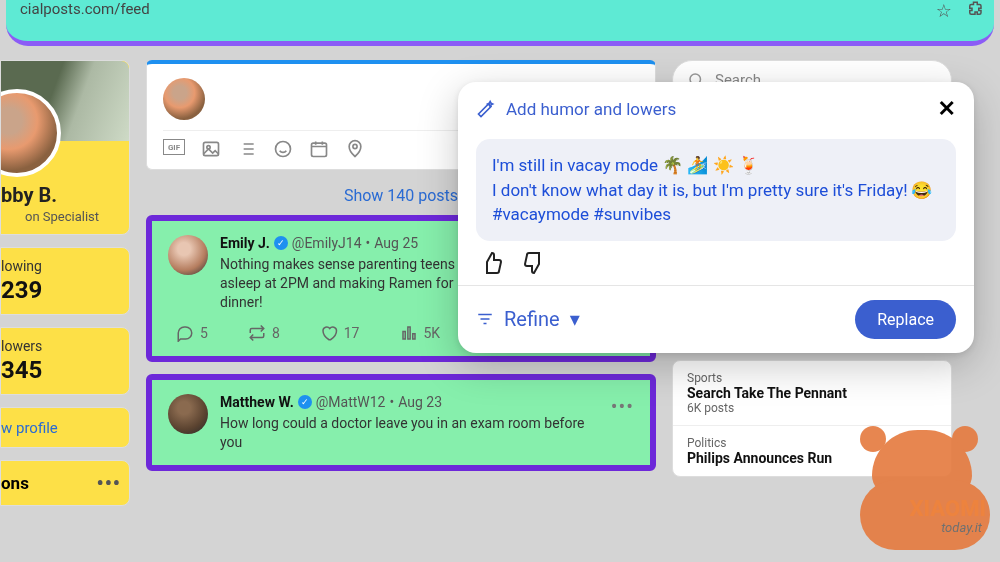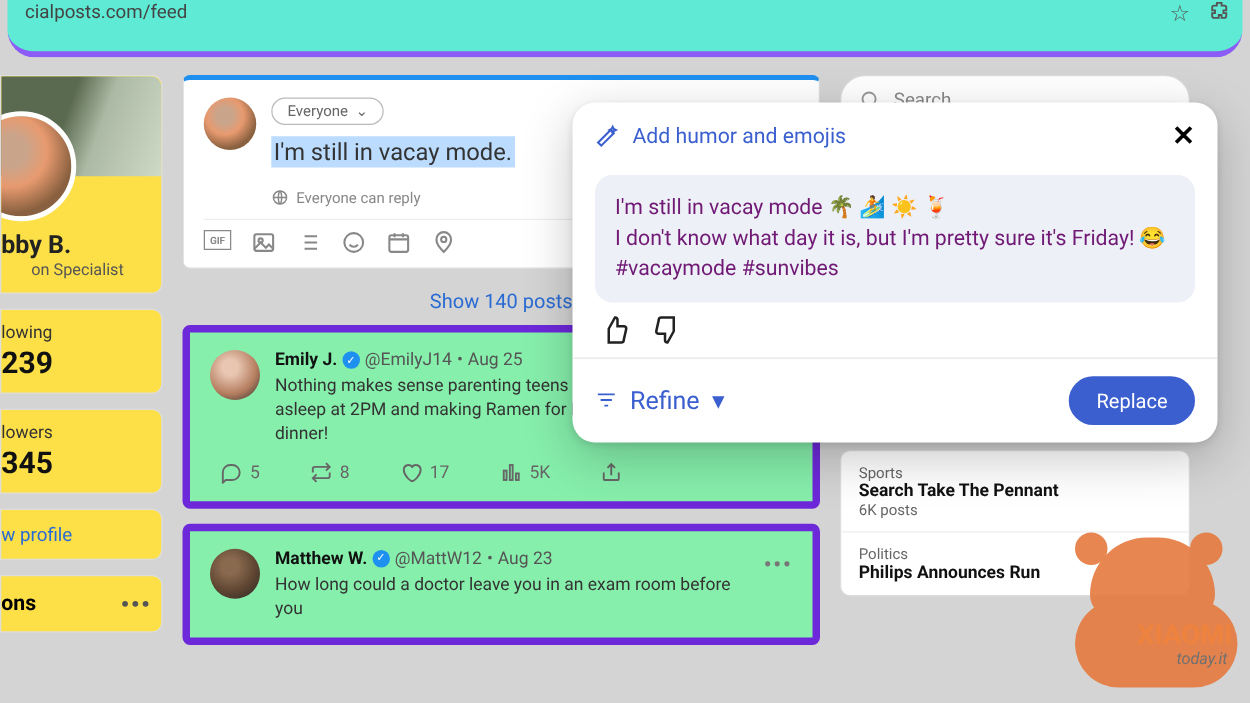--- a/index.html
+++ b/index.html
@@ -63,21 +63,21 @@
     .t-cat { font-size:12px; color:#666;}
     .t-title{ font-weight:700; font-size:14px; color:#111;}
     .t-sub { font-size:12px; color:#666;}
 
     
     .ai { position:absolute; left:458px; top:82px; width:516px; background:#fff; border-radius:18px; box-shadow:0 12px 40px rgba(0,0,0,.22),0 2px 6px rgba(0,0,0,.1); overflow:hidden;}
     .ai-head { display:flex; align-items:center; justify-content:space-between; padding:14px 18px;}
     .ai-title { display:flex; align-items:center; gap:10px; color:#3b5fcf; font-size:17px;}
     .ai-title svg{width:20px;height:20px;}
     .ai-x { font-size:22px; font-weight:700; cursor:pointer;}
-    .ai-body { margin:4px 18px 10px; background:#eef0f7; border-radius:14px; padding:14px 16px; font-size:17px; color:#701a75; line-height:1.45;}
+    .ai-body { margin:4px 18px 10px; background:#eef0f7; border-radius:14px; padding:14px 16px; font-size:17px; color:#1d4ed8; line-height:1.45;}
     .ai-fb { display:flex; gap:18px; padding:0 22px 6px;}
     .ai-fb svg{width:24px;height:24px;}
     .ai-note { font-size:14px; color:#555; padding:4px 22px 12px;}
     .ai-note .ln { text-decoration:underline; color:#333;}
     .ai-foot { display:flex; align-items:center; justify-content:space-between; border-top:1px solid #e5e5e5; padding:14px 18px;}
     .refine { display:flex; align-items:center; gap:10px; color:#3b5fcf; font-size:20px;}
     .refine svg{width:18px;height:18px;}
     .replace { background:#3b5fcf; color:#fff; border:none; border-radius:22px; padding:10px 22px; font-size:16px;}
 
     
@@ -126,34 +126,20 @@
     <div class="card ons-card">
       <span>ons</span>
       <span class="dots">•••</span>
     </div>
   </div>
 
   <div class="center">
     <div class="compose">
       <div class="compose-row">
         <div class="ava-sm"></div>
-        <div style="flex:1">
-          <span class="aud-btn">
-            <span>Everyone</span>
-            <span>⌄</span>
-          </span>
-          <div class="posttext"><span class="sel">I'm still in vacay mode.</span></div>
-          <div class="reply-note">
-            <svg viewBox="0 0 24 24" fill="none" stroke="#888" stroke-width="2">
-                <circle cx="12" cy="12" r="9"></circle>
-                <path d="M3 12h18M12 3c3 3 3 15 0 18M12 3c-3 3-3 15 0 18"></path>
-              </svg>
-            <span>Everyone can reply</span>
-          </div>
-        </div>
       </div>
       <div class="tools">
         <span class="gif">GIF</span>
         <svg class="ic" viewBox="0 0 24 24" fill="none" stroke="#888" stroke-width="2">
             <rect x="3" y="4" width="18" height="16" rx="2"></rect>
             <circle cx="9" cy="10" r="2"></circle>
             <path d="M3 18l6-6 5 5 3-3 4 4"></path>
           </svg>
         <svg class="ic" viewBox="0 0 24 24" fill="none" stroke="#888" stroke-width="2">
             <path d="M8 6h12M8 12h12M8 18h12M4 6h.01M4 12h.01M4 18h.01"></path>
@@ -264,21 +250,21 @@
   </div>
 </div>
 
 <div class="ai">
   <div class="ai-head">
     <div class="ai-title">
       <svg viewBox="0 0 24 24" fill="none" stroke="#3b5fcf" stroke-width="2">
           <path d="M3 21L15 9l3 3L6 24z" transform="translate(0,-3)"></path>
           <path d="M17 3l1 2 2 1-2 1-1 2-1-2-2-1 2-1 1-2z"></path>
         </svg>
-      <span>Add humor and emojis</span>
+      <span>Add humor and lowers</span>
     </div>
     <span class="ai-x">✕</span>
   </div>
   <div class="ai-body" style="white-space:pre-line">I'm still in vacay mode 🌴 🏄 ☀️ 🍹
 I don't know what day it is, but I'm pretty sure it's Friday! 😂 #vacaymode #sunvibes</div>
   <div class="ai-fb">
     <span><svg viewBox="0 0 24 24" fill="none" stroke="#222" stroke-width="2">
           <path d="M7 22V11M7 11l5-9a2 2 0 0 1 2 2v5h5a2 2 0 0 1 2 2l-2 9a2 2 0 0 1-2 2H7z"></path>
         </svg></span>
     <span><svg viewBox="0 0 24 24" fill="none" stroke="#222" stroke-width="2">

